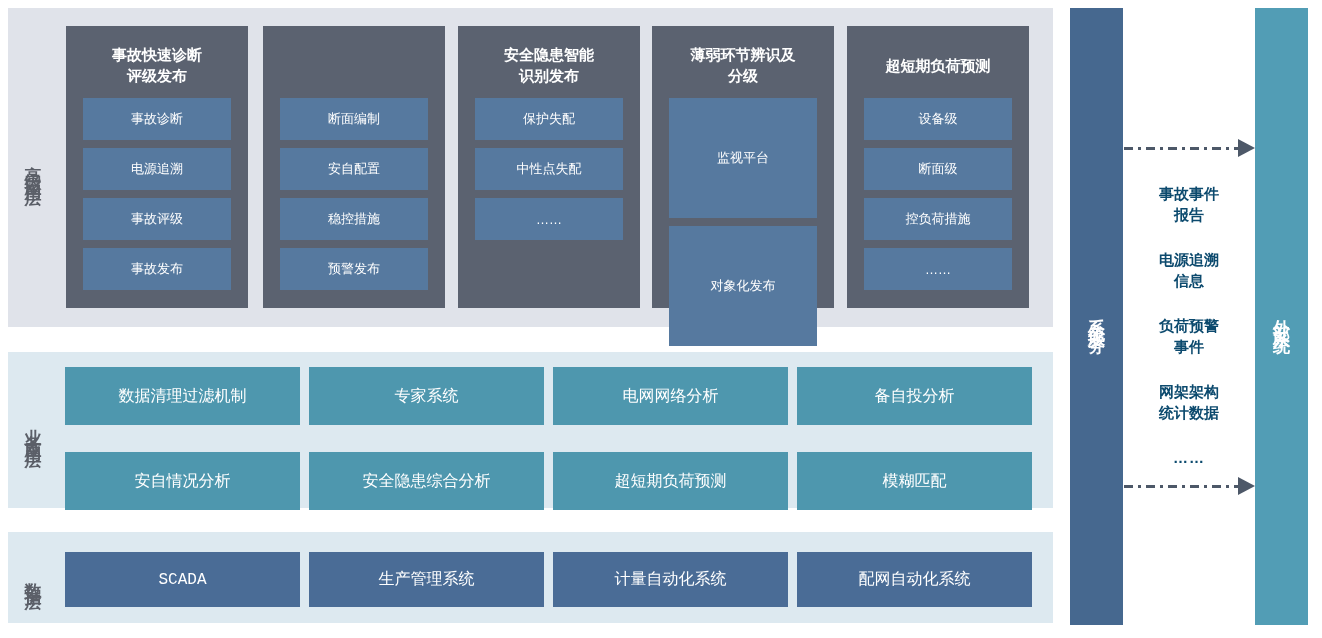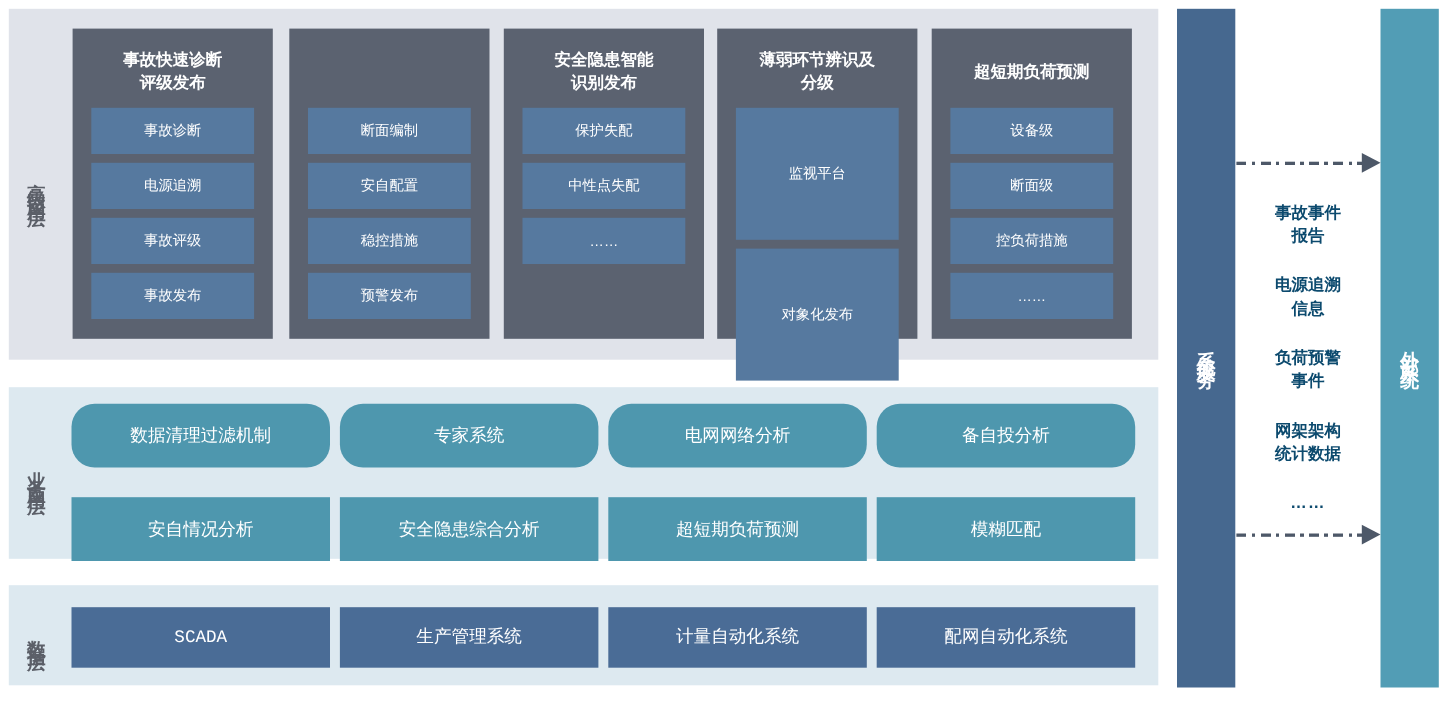--- a/index.html
+++ b/index.html
@@ -42,21 +42,21 @@
   .item.tall { height:120px; }
 
   
   .mod {
     position:absolute; width:235px; height:58px; color:#ffffff; font-size:16px;
     display:flex; align-items:center; justify-content:center; text-align:center;
   }
   .mod.biz { background:#4e97ae; }
   .mod.dat { background:#4a6c96; height:55px; top:552px;font-family:Liberation Mono, monospace; }
   .mx-1 { left:65px; } .mx-2 { left:309px; } .mx-3 { left:553px; } .mx-4 { left:797px; }
-  .my-1 { top:367px;border-radius:21px; } .my-2 { top:452px; }
+  .my-1 { top:367px; } .my-2 { top:452px; }
 
   
   .vbar {
     position:absolute; top:8px; width:53px; height:617px; display:flex;
     align-items:center; justify-content:center;
     writing-mode:vertical-rl; text-orientation:upright;
     color:#ffffff; font-size:17px; font-weight:bold; letter-spacing:6px;
   }
   .vbar-sys { left:1070px; background:#46688f; }
   .vbar-ext { left:1255px; background:#529db5; }

